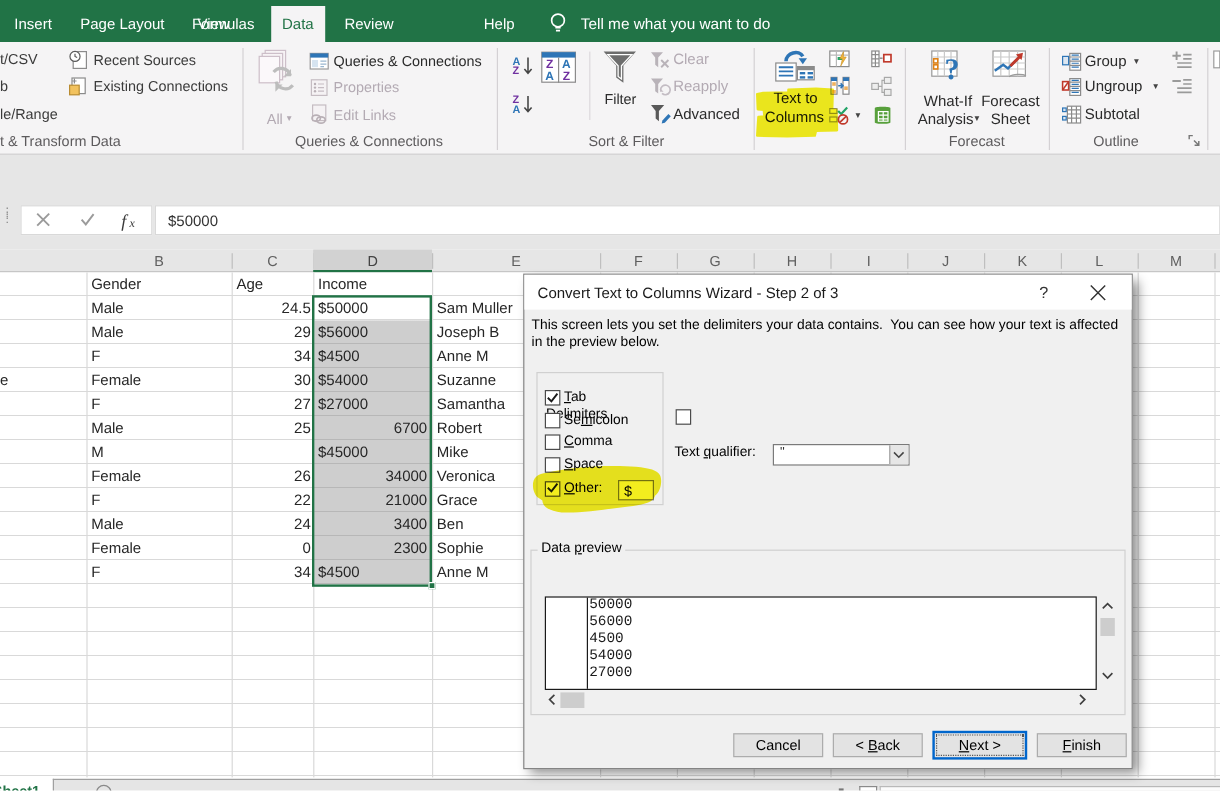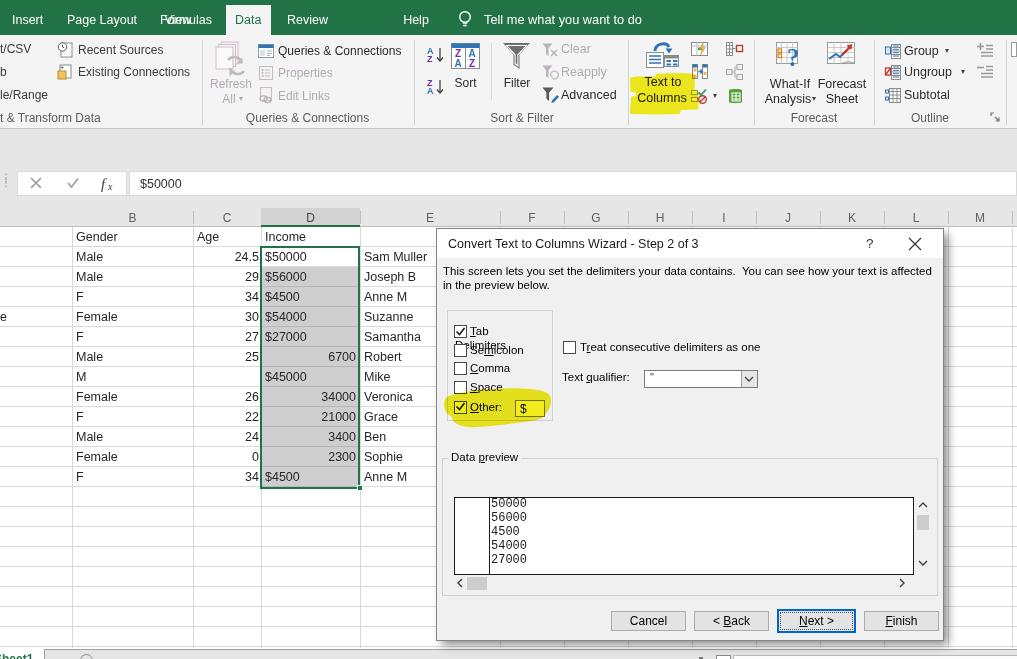--- a/index.html
+++ b/index.html
@@ -50,21 +50,20 @@
 </svg>
 <div class="tx" style="left:78px;top:63.0px;height:18px;line-height:18px;font-size:12px;color:#3b3b3b;">Existing Connections</div>
 <svg style="left:216px;top:41px" width="34" height="38" viewBox="0 0 34 38">
 <rect x="5" y="1" width="17" height="22" fill="#f7f3f5" stroke="#cdbfc9"></rect>
 <rect x="2.5" y="3.5" width="17" height="22" fill="#f7f3f5" stroke="#cdbfc9"></rect>
 <rect x="0" y="6" width="17" height="22" fill="#fbf8fa" stroke="#cdbfc9"></rect>
 <path d="M12 19 a8 8 0 0 1 14 3 M28 30 a8 8 0 0 1 -14 -3" stroke="#bdbdbd" stroke-width="2.6" fill="none"></path>
 <path d="M26.5 16.5v6h-6z" fill="#bdbdbd"></path>
       <path d="M13.5 35.5v-6h6z" fill="#bdbdbd"></path>
 </svg>
-<div class="tx" style="left:31px;top:75.0px;width:400px;text-align:center;height:18px;line-height:18px;font-size:12px;color:#b3aab3;">Refresh</div>
 <div class="tx" style="left:29px;top:90.0px;width:400px;text-align:center;height:18px;line-height:18px;font-size:12px;color:#b3aab3;">All</div>
 <div class="tx" style="left:239px;top:92.0px;height:14px;line-height:14px;font-size:8px;color:#b3aab3;">▾</div>
 <svg style="left:258px;top:43px" width="16" height="16" viewBox="0 0 16 16">
 <rect x="0.5" y="1.5" width="15" height="13" fill="#fff" stroke="#9a9a9a"></rect>
 <rect x="0.5" y="1.5" width="15" height="3.5" fill="#2e75b6"></rect>
 <rect x="2" y="7" width="5" height="6" fill="#d6e4f0"></rect>
 <path d="M9 8h5M9 10.5h5M9 12.5h3" stroke="#9ab7d0" fill="none"></path>
 </svg>
 <div class="tx" style="left:278px;top:41.5px;height:18px;line-height:18px;font-size:12px;color:#2b2b2b;">Queries &amp; Connections</div>
 <svg style="left:258px;top:65px" width="16" height="16" viewBox="0 0 16 16">
@@ -94,21 +93,20 @@
     </svg>
 <svg style="left:451px;top:43px" width="29" height="26" viewBox="0 0 29 26">
 <rect x="0.5" y="0.5" width="28" height="25" fill="#fff" stroke="#8b8b8b"></rect>
 <rect x="0.5" y="0.5" width="28" height="4.5" fill="#2e75b6"></rect>
 <line x1="14.5" y1="5" x2="14.5" y2="26" stroke="#8b8b8b"></line>
 <text x="7" y="14" font-size="10" font-weight="bold" fill="#7030a0" text-anchor="middle" font-family="Liberation Sans">Z</text>
 <text x="7" y="24" font-size="10" font-weight="bold" fill="#2e75b6" text-anchor="middle" font-family="Liberation Sans">A</text>
 <text x="21" y="14" font-size="10" font-weight="bold" fill="#2e75b6" text-anchor="middle" font-family="Liberation Sans">A</text>
 <text x="21" y="24" font-size="10" font-weight="bold" fill="#7030a0" text-anchor="middle" font-family="Liberation Sans">Z</text>
 </svg>
-<div class="tx" style="left:265.5px;top:74.0px;width:400px;text-align:center;height:18px;line-height:18px;font-size:12px;color:#2b2b2b;">Sort</div>
 <svg style="left:502px;top:42px" width="29" height="28" viewBox="0 0 29 28">
 <path d="M1 1h27l-10.5 11.5v14.5l-6-4.5v-10z" fill="#6d6d6d"></path>
 <path d="M4.5 3.5h20l-8.6 9.3v11l-2.8-2.1v-8.9z" fill="none" stroke="#fff" stroke-width="1.1"></path>
 </svg>
 <div class="tx" style="left:317px;top:74.0px;width:400px;text-align:center;height:18px;line-height:18px;font-size:12px;color:#2b2b2b;">Filter</div>
 <svg style="left:542px;top:43px" width="17" height="15" viewBox="0 0 17 15">
 <path d="M0.5 0.5h10l-4 4.5v8l-2.5-2v-6z" fill="#b9b3b9"></path>
 <path d="M9 7l6 6M15 7l-6 6" stroke="#b9b3b9" stroke-width="1.6"></path>
 </svg>
 <div class="tx" style="left:561px;top:40.2px;height:18.5px;line-height:18.5px;font-size:12.5px;color:#b3aab3;text-align:right;">Clear</div>
@@ -382,21 +380,20 @@
     <svg style="left:454px;top:400px" width="13" height="13" viewBox="0 0 13 13">
       <path d="M2.5 6.5l3 3 5-6.5" stroke="#1a1a1a" stroke-width="1.6" fill="none"></path>
     </svg>
 <div class="tx" style="left:470px;top:398.8px;height:17.5px;line-height:17.5px;font-size:11.5px;color:#000;"><u>O</u>ther:</div>
 <div class="a" style="left:515px;top:400px;width:30px;height:17px;background:#fff;border:1px solid #7a7a7a"></div>
 <div class="tx" style="left:520px;top:399.5px;height:18px;line-height:18px;font-size:12px;color:#000;">$</div>
 <svg style="left:444px;top:386px" width="110" height="42" viewBox="0 0 110 42">
 <path d="M12 8 C30 3 65 1 86 3 C97 4 104 6 106 10 C108 14 107 23 102 27 L101 29 C99 33 90 35 80 36 C60 38.5 38 42 24 41 C14 40 8 36 8 31 L5 29 C0 26 -2 15 3 11 C5 9.5 8 8.5 12 8 Z" fill="#f3ec10" opacity="0.94" style="mix-blend-mode:multiply"></path>
 </svg>
 <div class="a" style="left:563px;top:341px;width:13px;height:13px;background:#fff;border:1px solid #4a4a4a"></div>
-<div class="tx" style="left:580px;top:339.2px;height:17.5px;line-height:17.5px;font-size:11.5px;color:#000;">T<u>r</u>eat consecutive delimiters as one</div>
 <div class="tx" style="left:562px;top:368.8px;height:17.5px;line-height:17.5px;font-size:11.5px;color:#000;">Text <u>q</u>ualifier:</div>
 <div class="a" style="left:644px;top:370px;width:114px;height:18px;background:#fff;border:1px solid #7a7a7a"></div>
 <div class="a" style="left:741px;top:371px;width:16px;height:16px;background:#e6e6e6;border-left:1px solid #a0a0a0"></div>
 <svg style="left:744px;top:376px" width="10" height="6" viewBox="0 0 10 6">
 <path d="M1 1l4 4 4-4" stroke="#444" stroke-width="1.3" fill="none"></path>
     </svg>
 <div class="tx" style="left:650px;top:368.5px;height:17px;line-height:17px;font-size:11px;color:#333;">"</div>
 <div class="a" style="left:442px;top:458px;width:496px;height:138px;border:1px solid #d0d0d0"></div>
 <div class="tx" style="left:448px;top:449.2px;height:17.5px;line-height:17.5px;font-size:11.5px;color:#000;"><span style="background:#f0f0f0;padding:0 3px">Data <u>p</u>review</span></div>
 <div class="a" style="left:454px;top:497px;width:460px;height:78px;background:#fff;border:1px solid #1a1a1a"></div>

